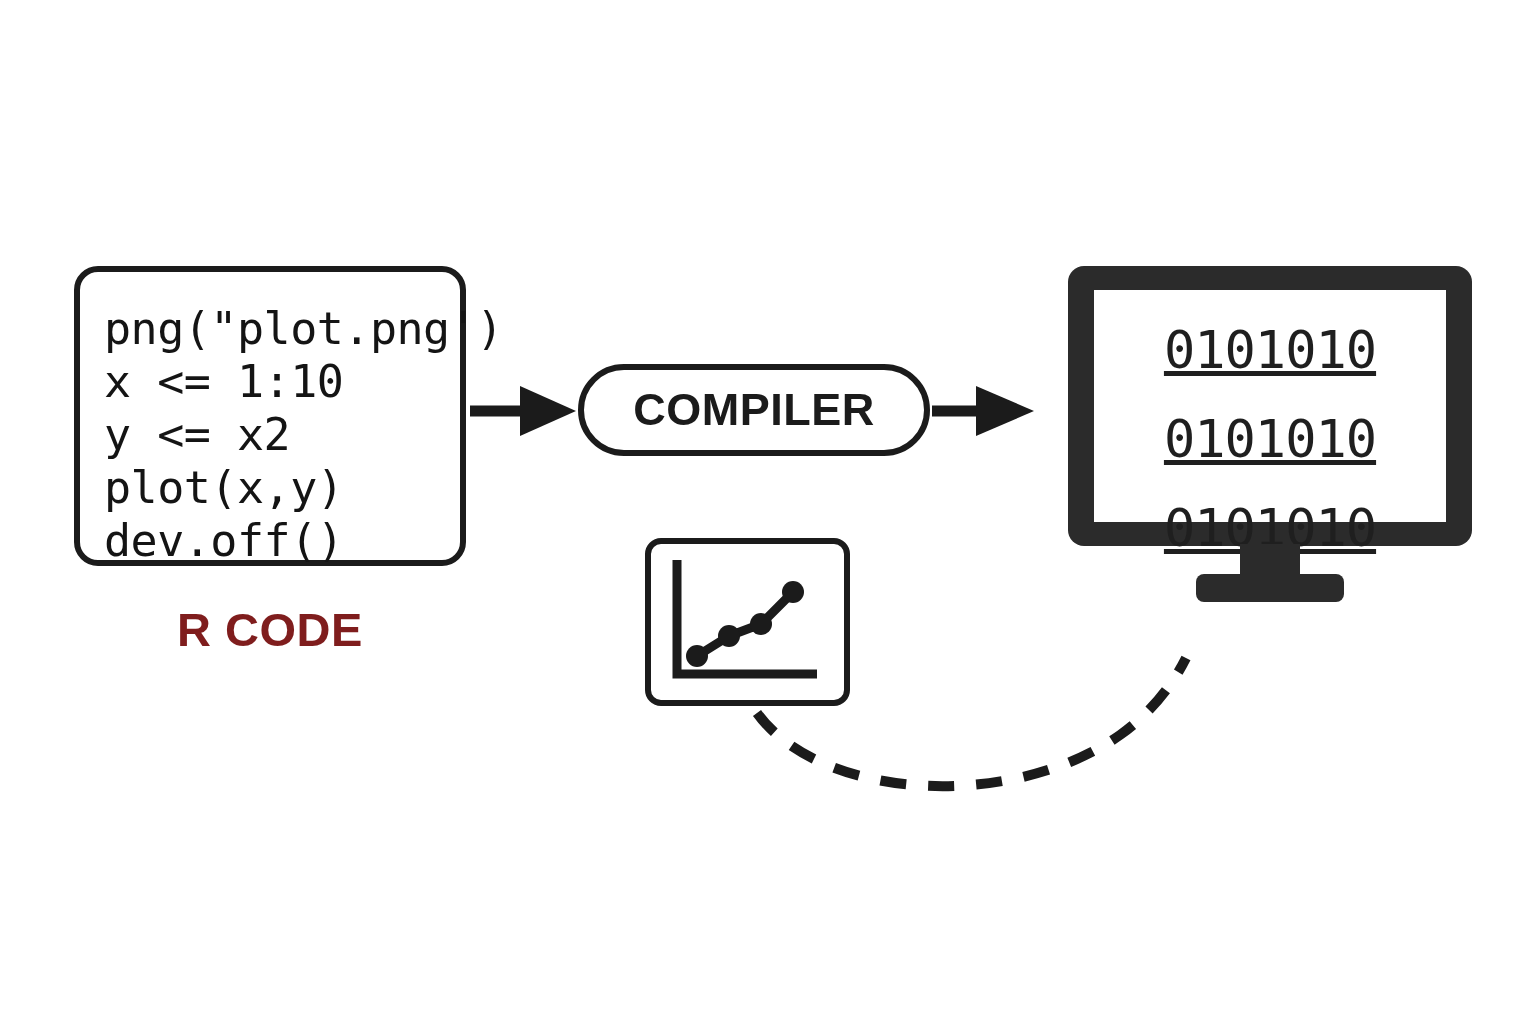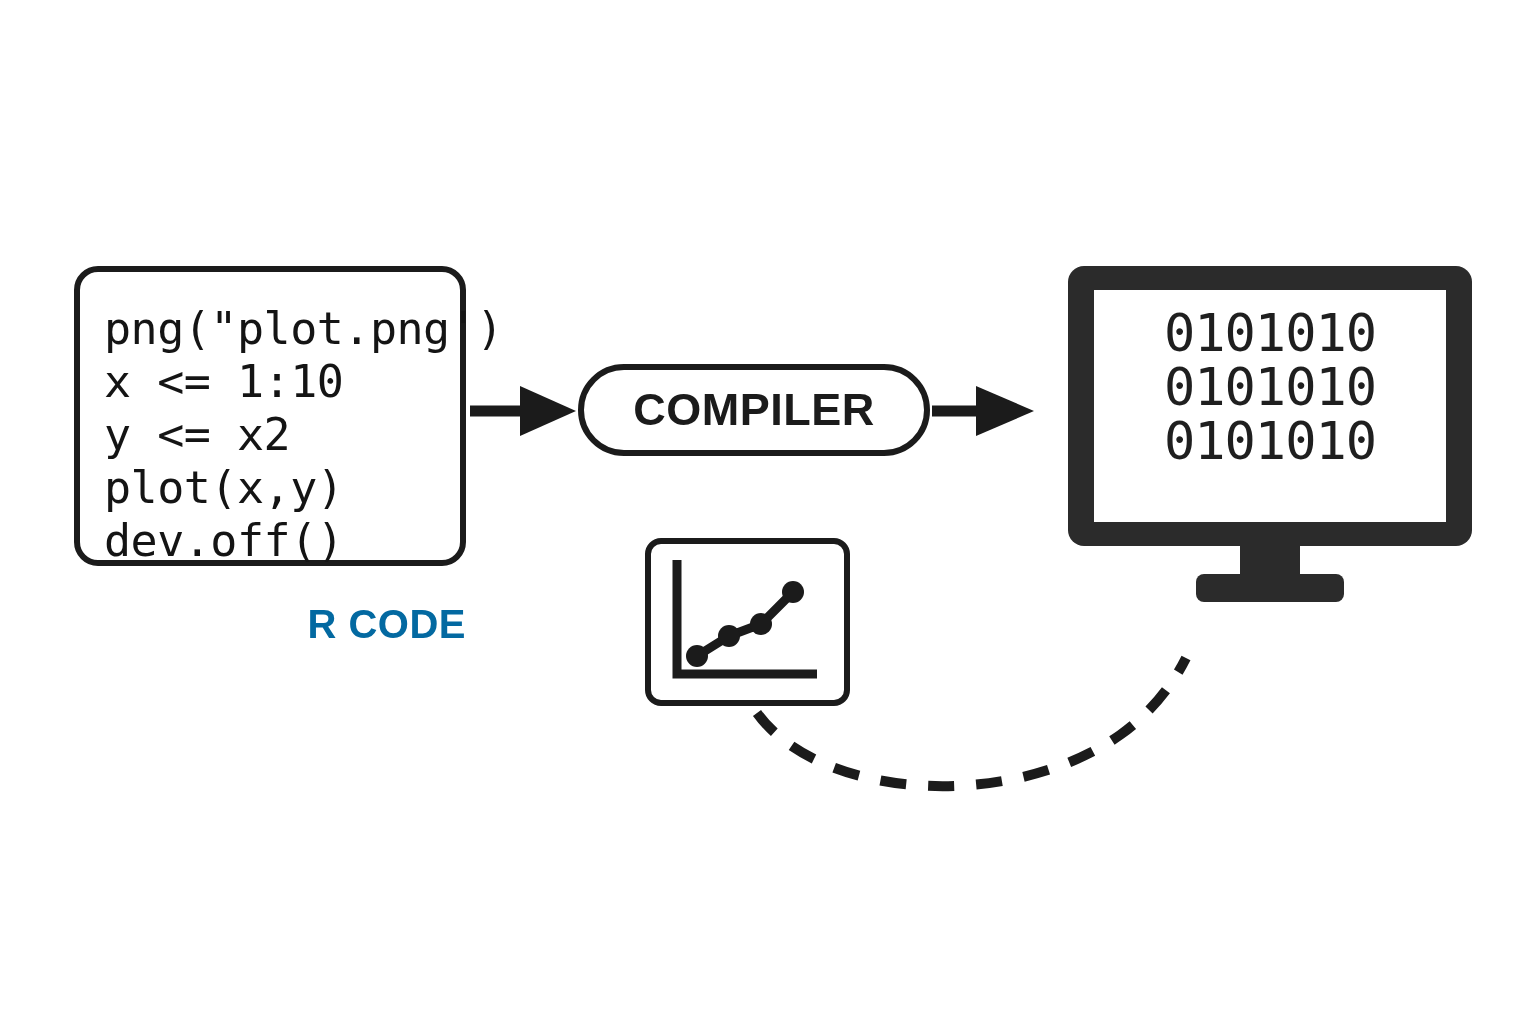--- a/index.html
+++ b/index.html
@@ -49,24 +49,24 @@
     line-height: 53px;
     color: #141414;
     white-space: pre;
     letter-spacing: -0.5px;
   }
   #r-code-label {
     position: absolute;
     left: 74px;
     top: 602px;
     width: 392px;
-    text-align: right;
-    font-size: 40px;
+    text-align: center;
+    font-size: 47px;
     font-weight: bold;
-    color: #0369a1;
+    color: #7f1d1d;
     letter-spacing: 0.5px;
   }
 
   
   #compiler-pill {
     position: absolute;
     left: 578px;
     top: 364px;
     width: 352px;
     height: 92px;
@@ -111,25 +111,26 @@
     background: #ffffff;
   }
   #binary-text {
     position: absolute;
     left: 0;
     top: 16px;
     width: 352px;
     text-align: center;
     font-family: "DejaVu Sans Mono", "Liberation Mono", monospace;
     font-size: 52px;
-    line-height: 54px;
+    line-height: 89px;
     font-weight: normal;
     color: #1f1f1f;
     white-space: pre;
     letter-spacing: -1px;
+    text-decoration: underline;
   }
   #monitor-neck {
     position: absolute;
     left: 172px;
     top: 278px;
     width: 60px;
     height: 34px;
     background: #2b2b2b;
   }
   #monitor-base {

